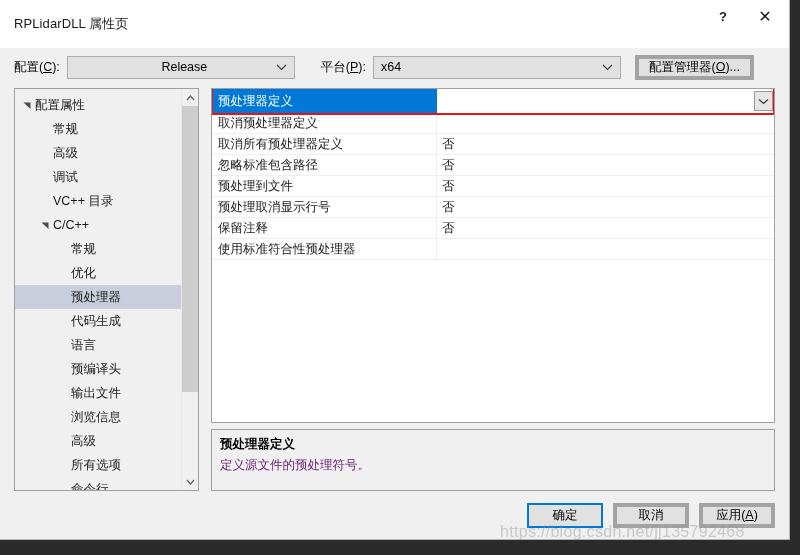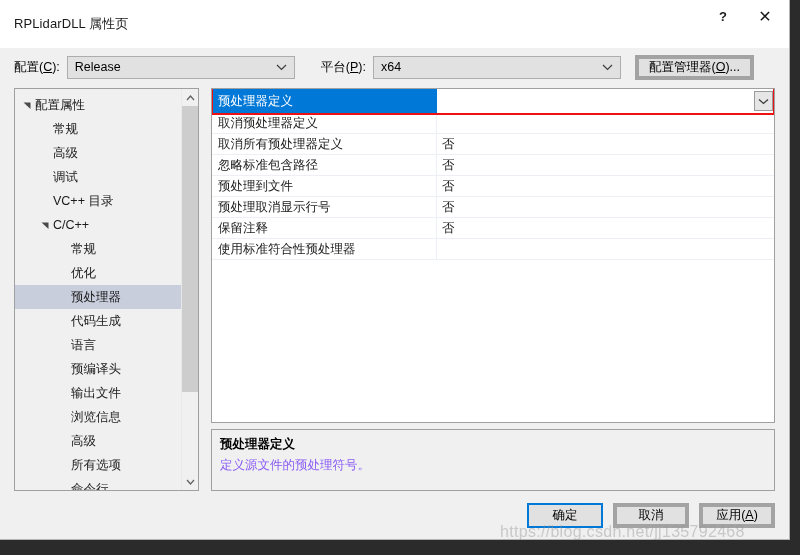--- a/index.html
+++ b/index.html
@@ -95,21 +95,21 @@
     padding-left: 7px;
     cursor: default;
   }
   .combo .caret {
     position: absolute;
     right: 7px; top: 0; bottom: 0;
     display: flex; align-items: center;
     color: #3c3c3c;
     font-size: 9px;
   }
-  .combo-config { width: 228px; margin-right: 26px; }
+  .combo-config { width: 228px; margin-right: 26px; justify-content: center; }
   .combo-platform { width: 248px; margin-right: 14px; }
 
   .btn {
     border: 4px solid #a3a3a3;
     background: #e1e1e1;
     font-size: 12.5px;
     color: #000;
     display: inline-flex;
     align-items: center;
     justify-content: center;
@@ -277,21 +277,21 @@
     padding: 6px 8px;
   }
   .desc-title {
     font-size: 12.5px;
     font-weight: bold;
     color: #000;
     margin-bottom: 4px;
   }
   .desc-text {
     font-size: 12.5px;
-    color: #8b5cf6;
+    color: #701a75;
   }
 
   
   .footer {
     flex: 0 0 auto;
     height: 48px;
     display: flex;
     align-items: center;
     justify-content: flex-end;
     padding-right: 14px;

